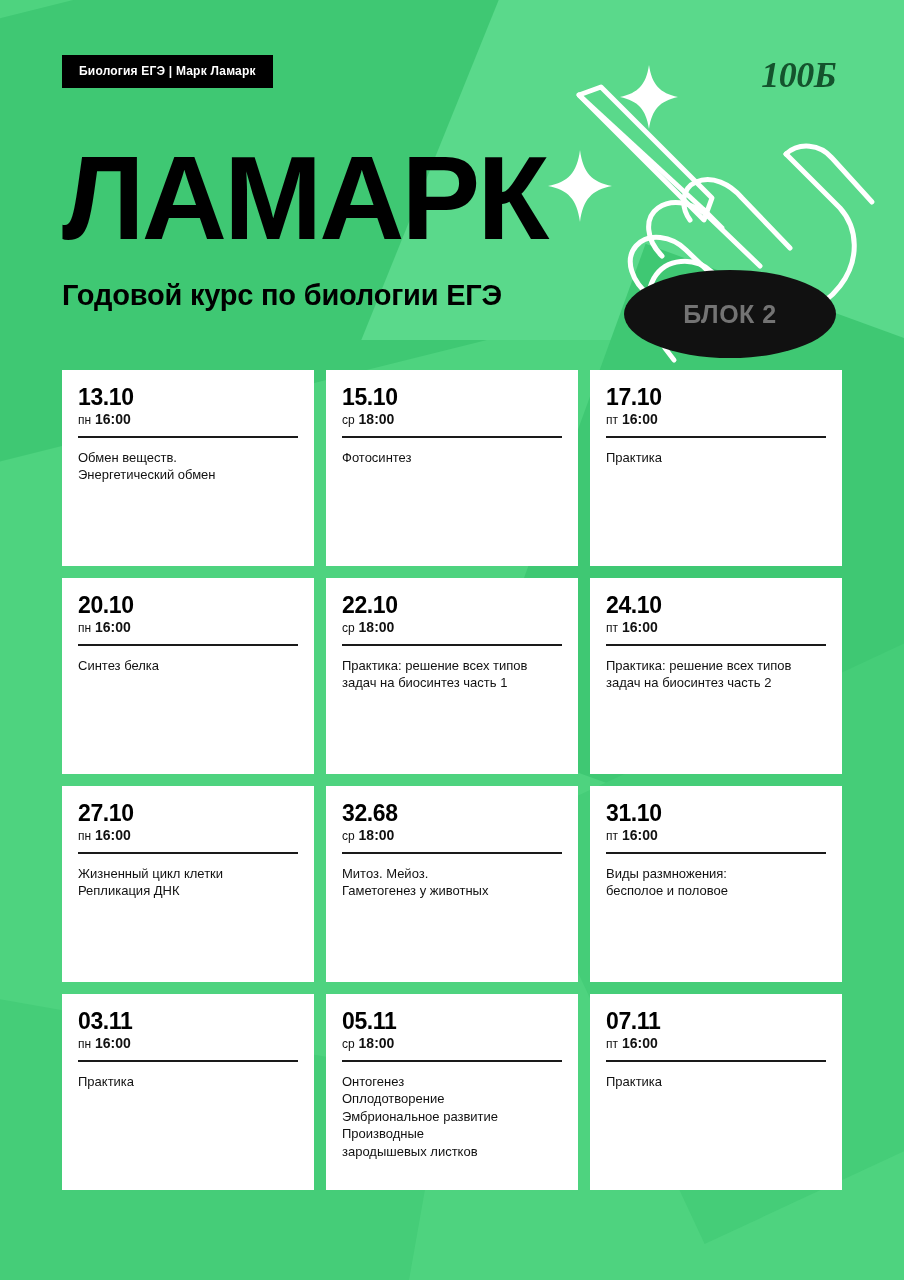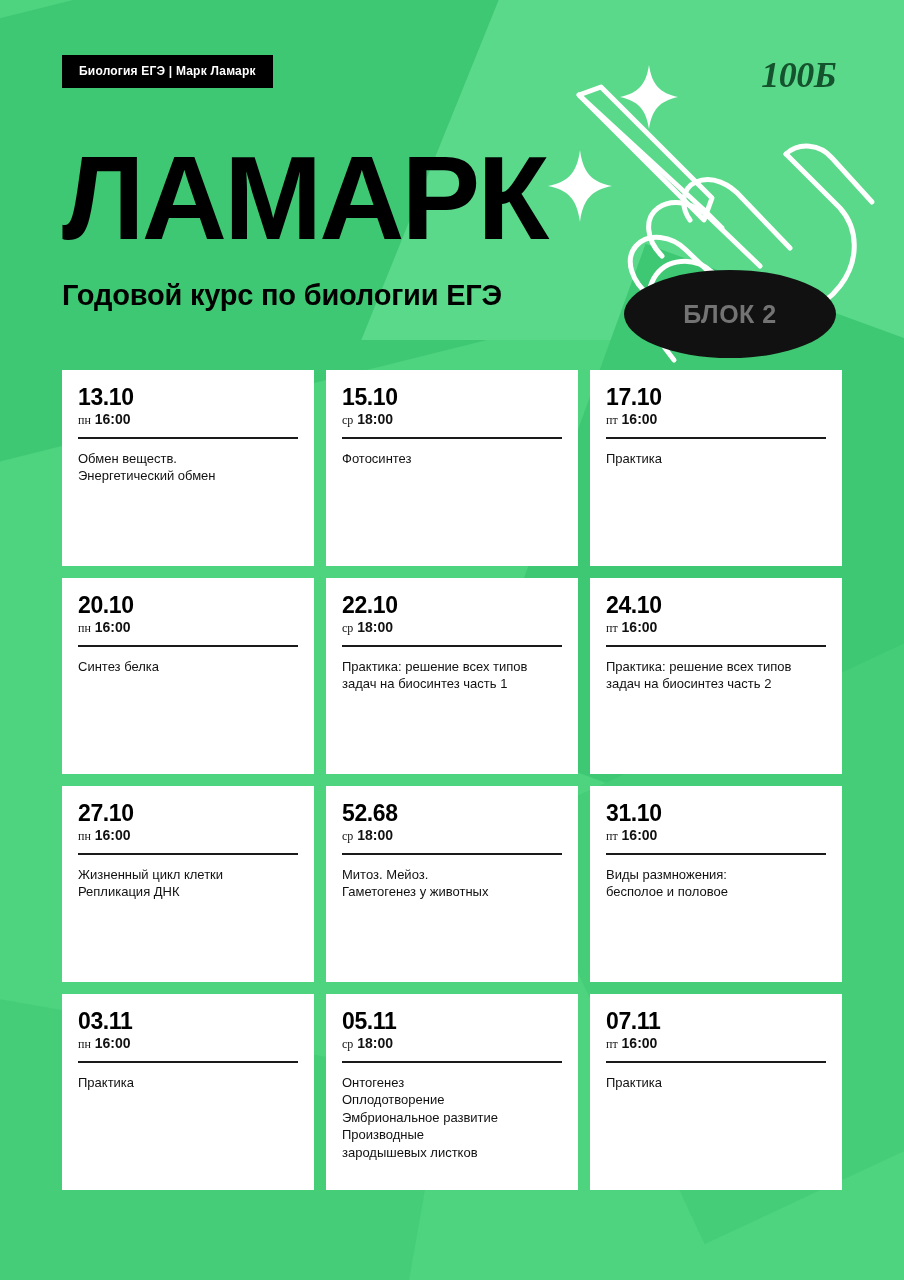--- a/index.html
+++ b/index.html
@@ -175,21 +175,20 @@
   }
   .card-time {
     font-size: 14px;
     font-weight: 700;
     color: #111;
     white-space: nowrap;
   }
   .card-time .dow {
     font-size: 12px;
     font-weight: 500;
-    font-family: Liberation Serif, serif;
   }
   .card-body {
     margin-top: 11px;
     font-size: 13px;
     line-height: 1.35;
     color: #111;
     white-space: pre-line;
   }
 </style>
 </head>
@@ -295,21 +294,21 @@
     <div class="card-head">
       <span class="card-date">27.10</span>
       <span class="card-time"><span class="dow">пн</span> <span>16:00</span></span>
     </div>
     <div class="card-body">Жизненный цикл клетки
 Репликация ДНК</div>
   </div>
 
   <div class="card">
     <div class="card-head">
-      <span class="card-date">52.68</span>
+      <span class="card-date">32.68</span>
       <span class="card-time"><span class="dow">ср</span> <span>18:00</span></span>
     </div>
     <div class="card-body">Митоз. Мейоз.
 Гаметогенез у животных</div>
   </div>
 
   <div class="card">
     <div class="card-head">
       <span class="card-date">31.10</span>
       <span class="card-time"><span class="dow">пт</span> <span>16:00</span></span>

